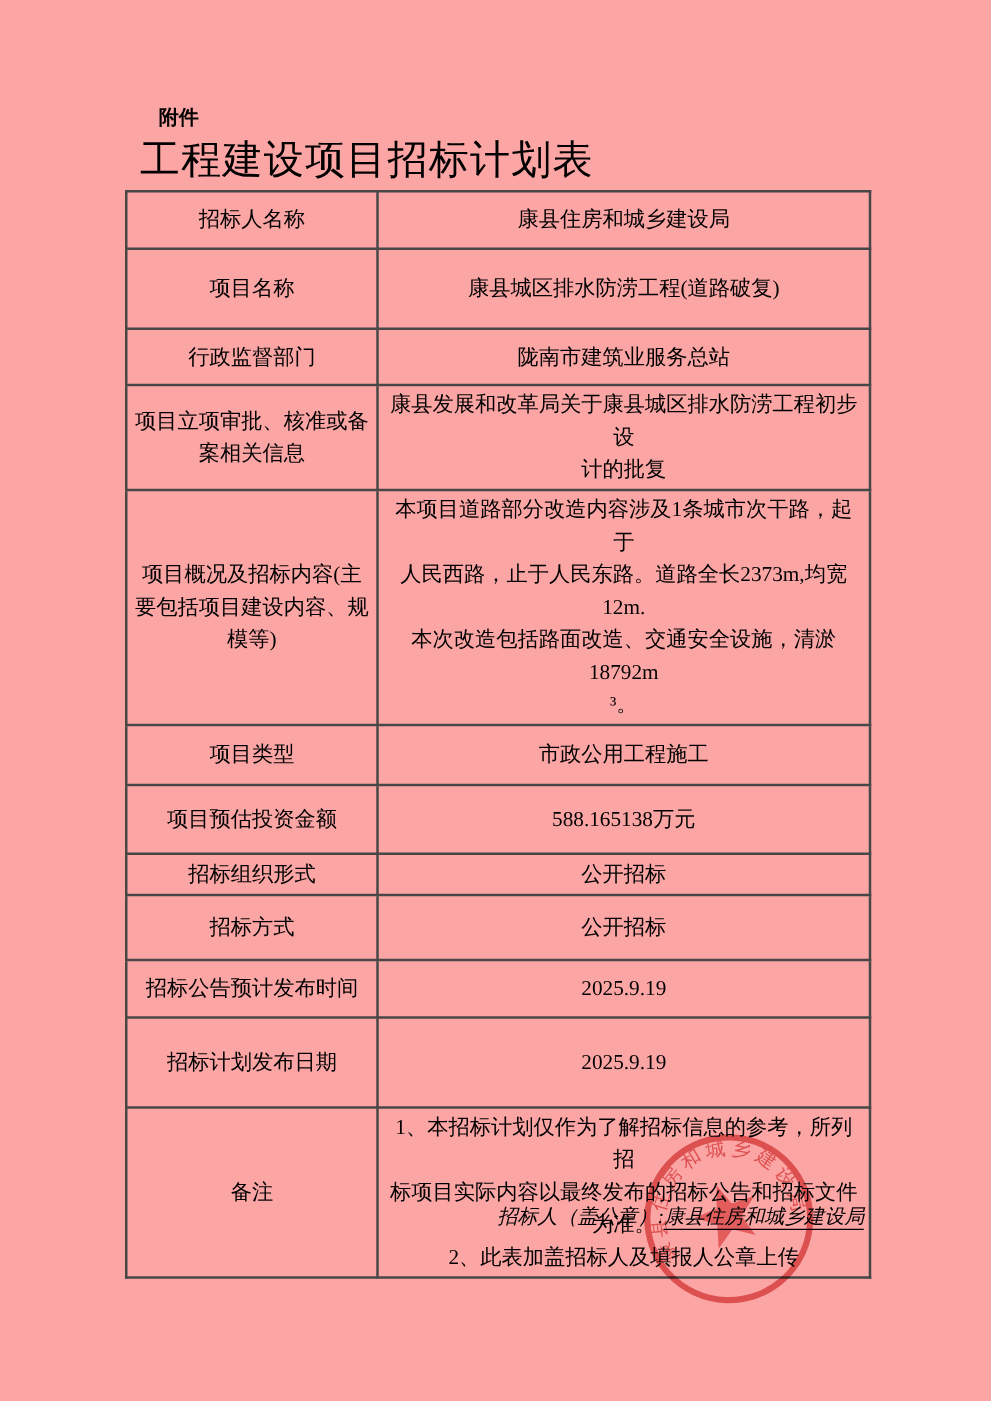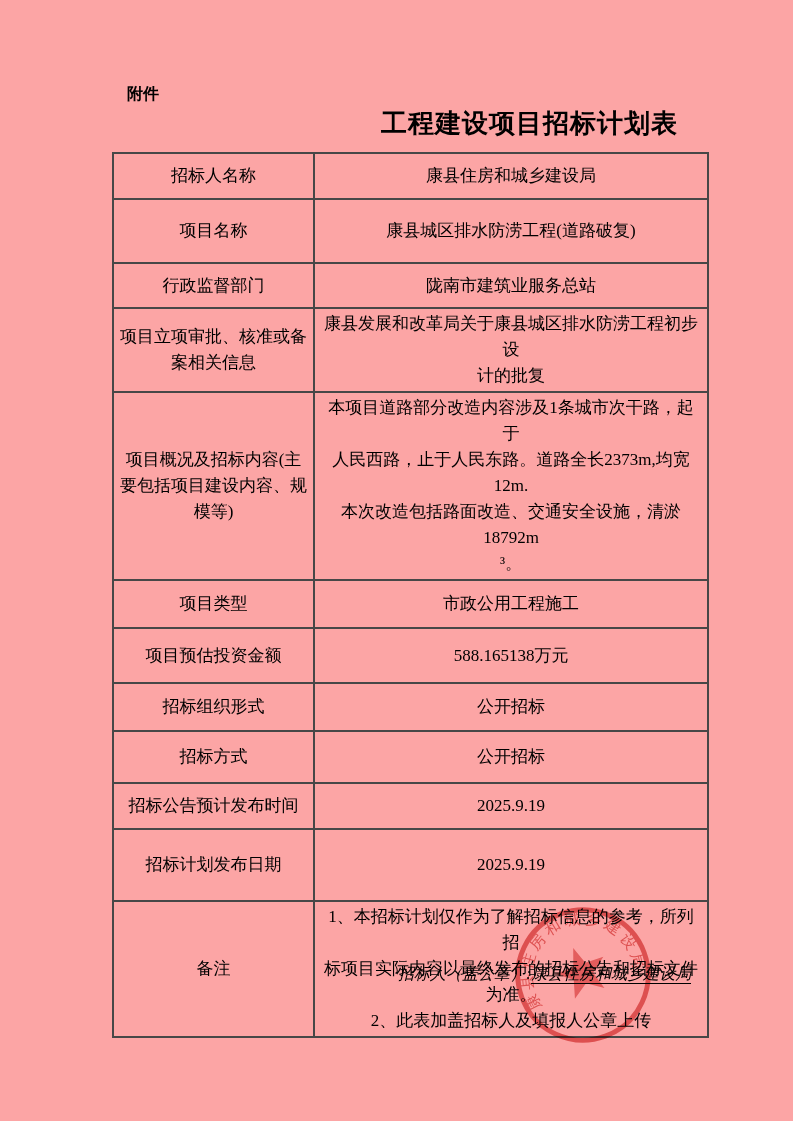--- a/index.html
+++ b/index.html
@@ -12,43 +12,43 @@
     overflow:hidden;
     margin:0 auto;
   }
   .attachment{
     position:absolute;left:127px;top:84px;
     font-size:16px;font-weight:bold;
     font-family:"Liberation Sans","DejaVu Sans",sans-serif;
   }
   .doc-title{
     position:absolute;left:112px;top:106px;width:566px;
-    text-align:right;
-    font-size:26px;font-weight:bold;letter-spacing:1px;
+    text-align:left;
+    font-size:32px;font-weight:normal;letter-spacing:1px;
     font-family:"Liberation Sans","DejaVu Sans",sans-serif;
   }
   table.plan{
-    position:absolute;left:112px;top:152px;width:567px;
+    position:absolute;left:100px;top:152px;width:567px;
     border-collapse:collapse;table-layout:fixed;font-family:Liberation Serif, serif;
   }
   table.plan td{
     border:2px solid #474747;
     font-size:17px;
     line-height:26px;
     vertical-align:middle;
     white-space:pre-line;
     overflow:hidden;
   }
   td.lab{width:191px;text-align:center;padding:2px 4px;}
   td.val{width:376px;text-align:center;padding:2px 8px;}
   td.val.left{text-align:center;}
   
   tr.r0{height:46px}  tr.r1{height:64px}  tr.r2{height:45px}
   tr.r3{height:65px}  tr.r4{height:132px} tr.r5{height:48px}
-  tr.r6{height:55px}  tr.r7{height:48px}  tr.r8{height:52px}
+  tr.r6{height:55px}  tr.r7{height:33px}  tr.r8{height:52px}
   tr.r9{height:46px}  tr.r10{height:72px} tr.r11{height:101px}
   .footer{
     position:absolute;left:398px;top:960px;
     font-size:16px;line-height:28px;
     white-space:nowrap;
     font-style:italic;
   }
   .signer-name{
     border-bottom:1px solid #000;
     padding-bottom:1px;

